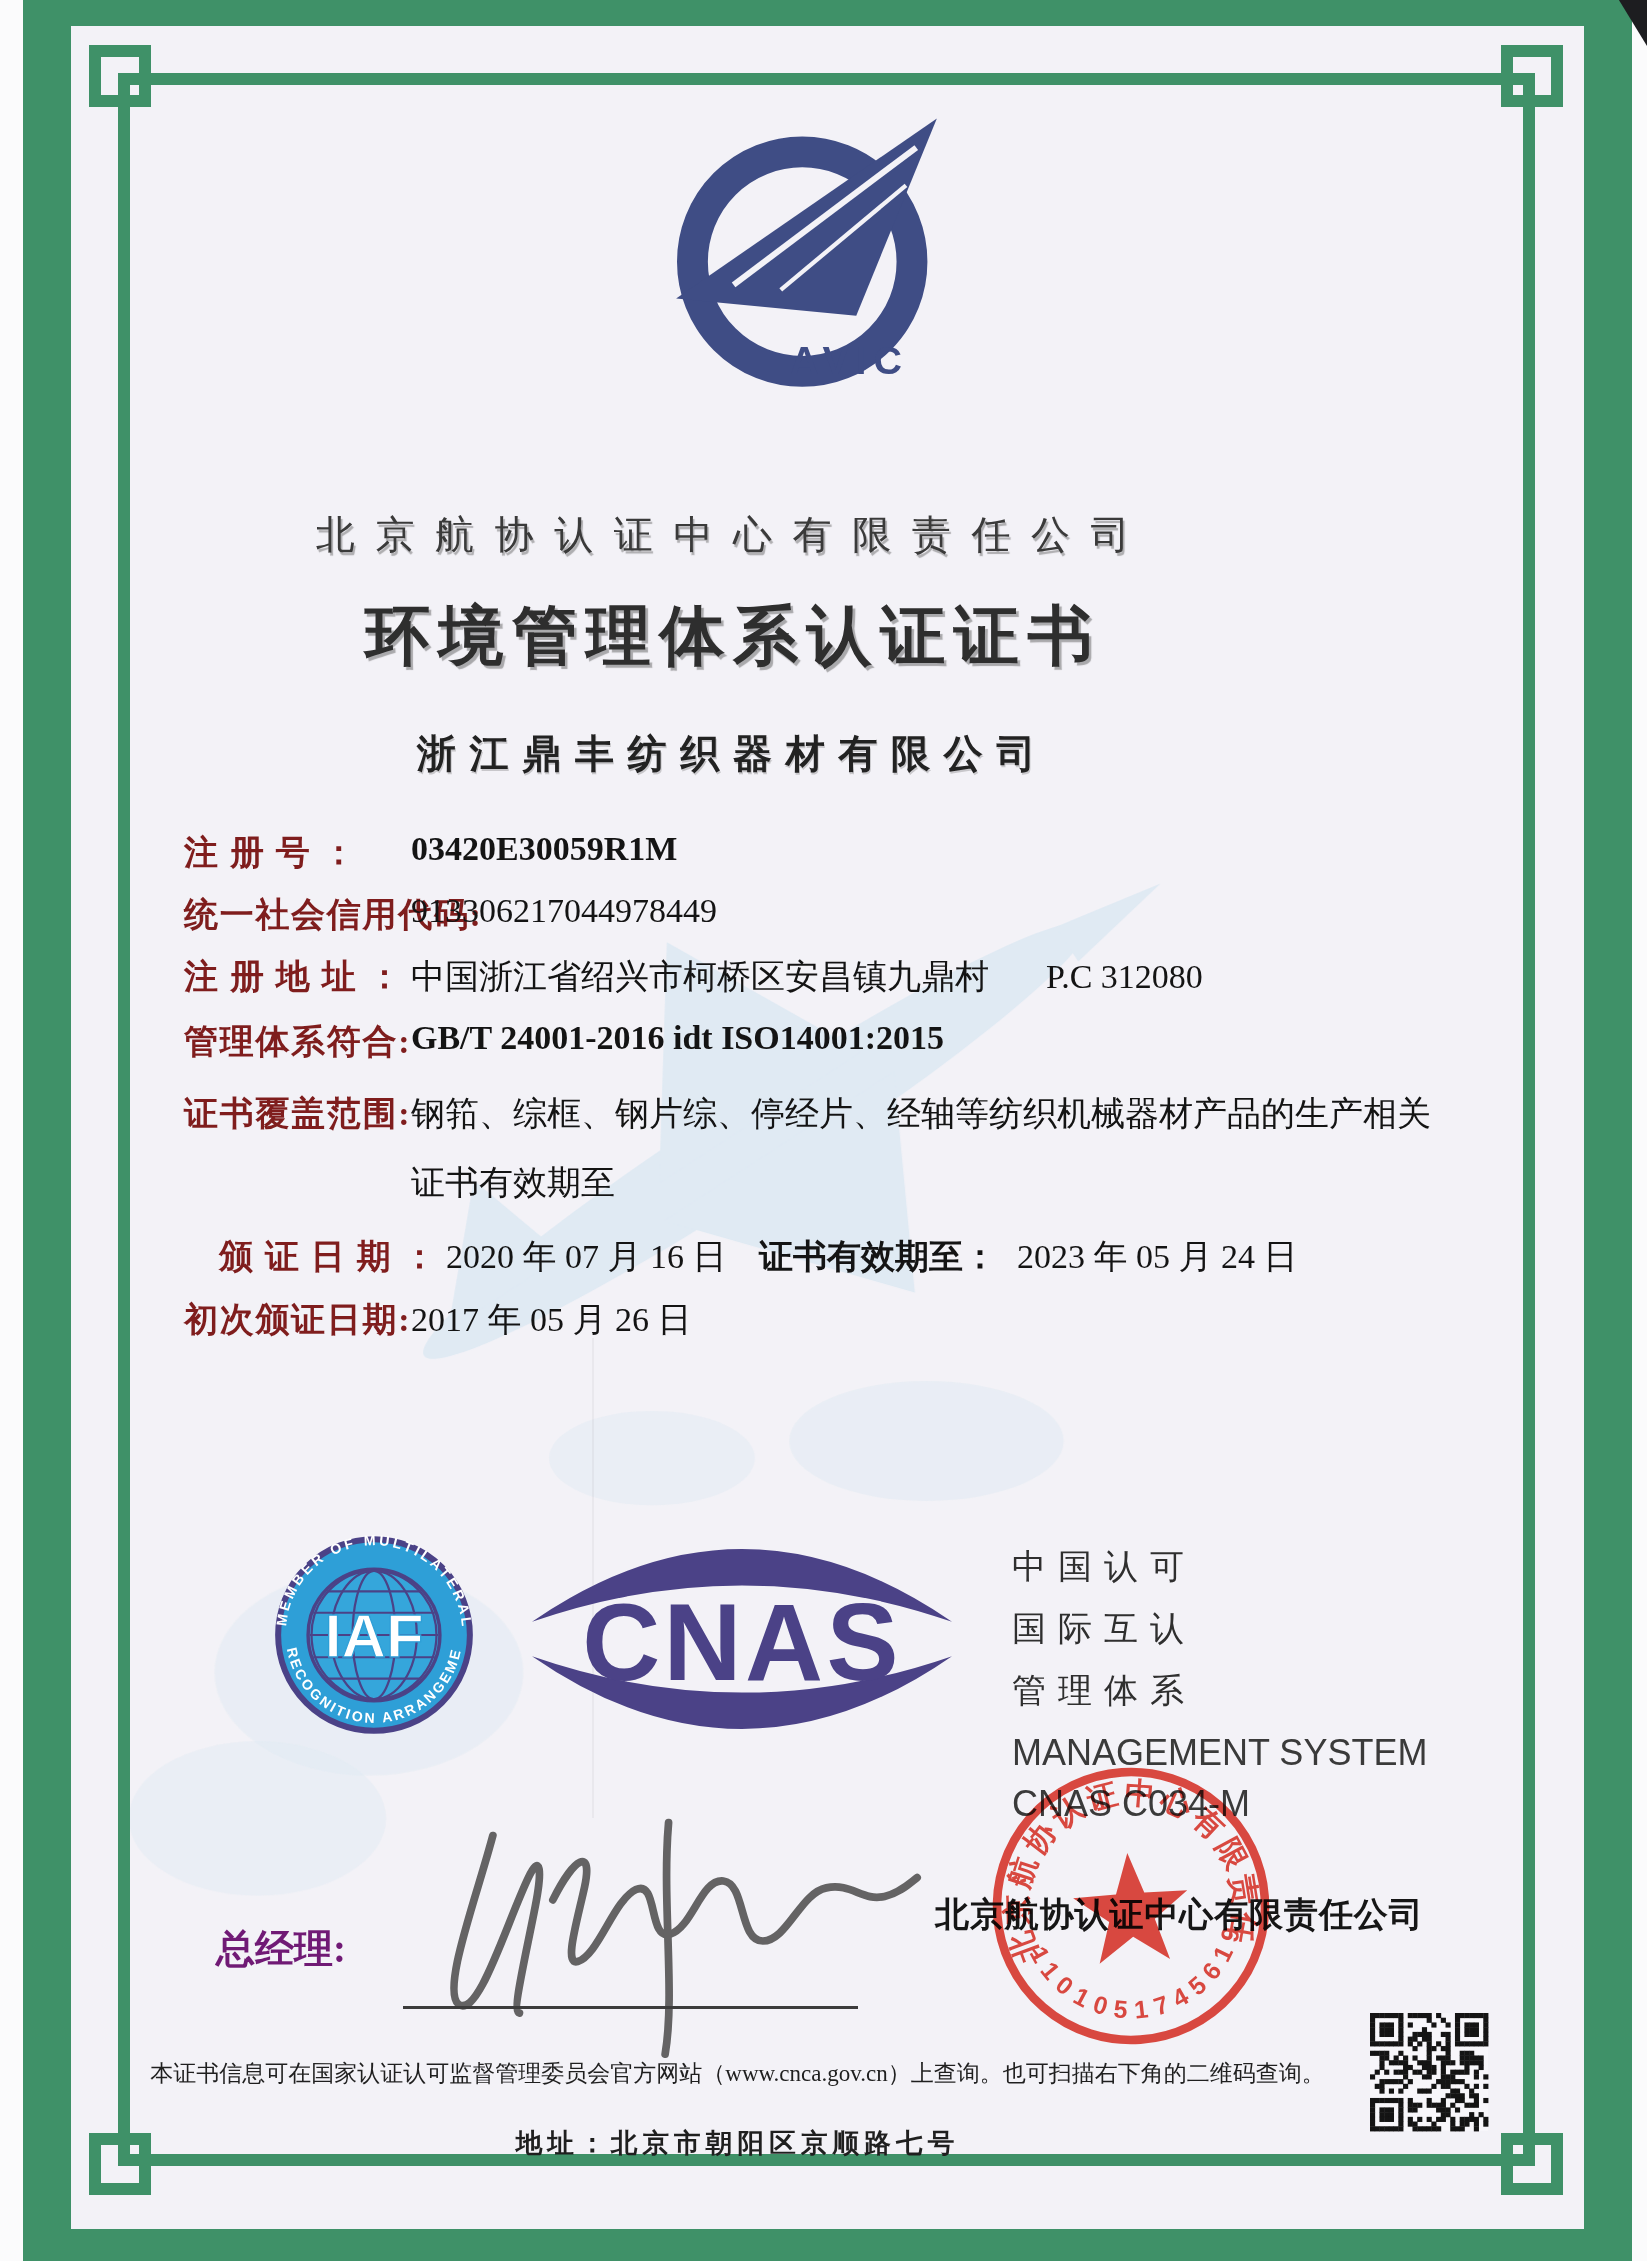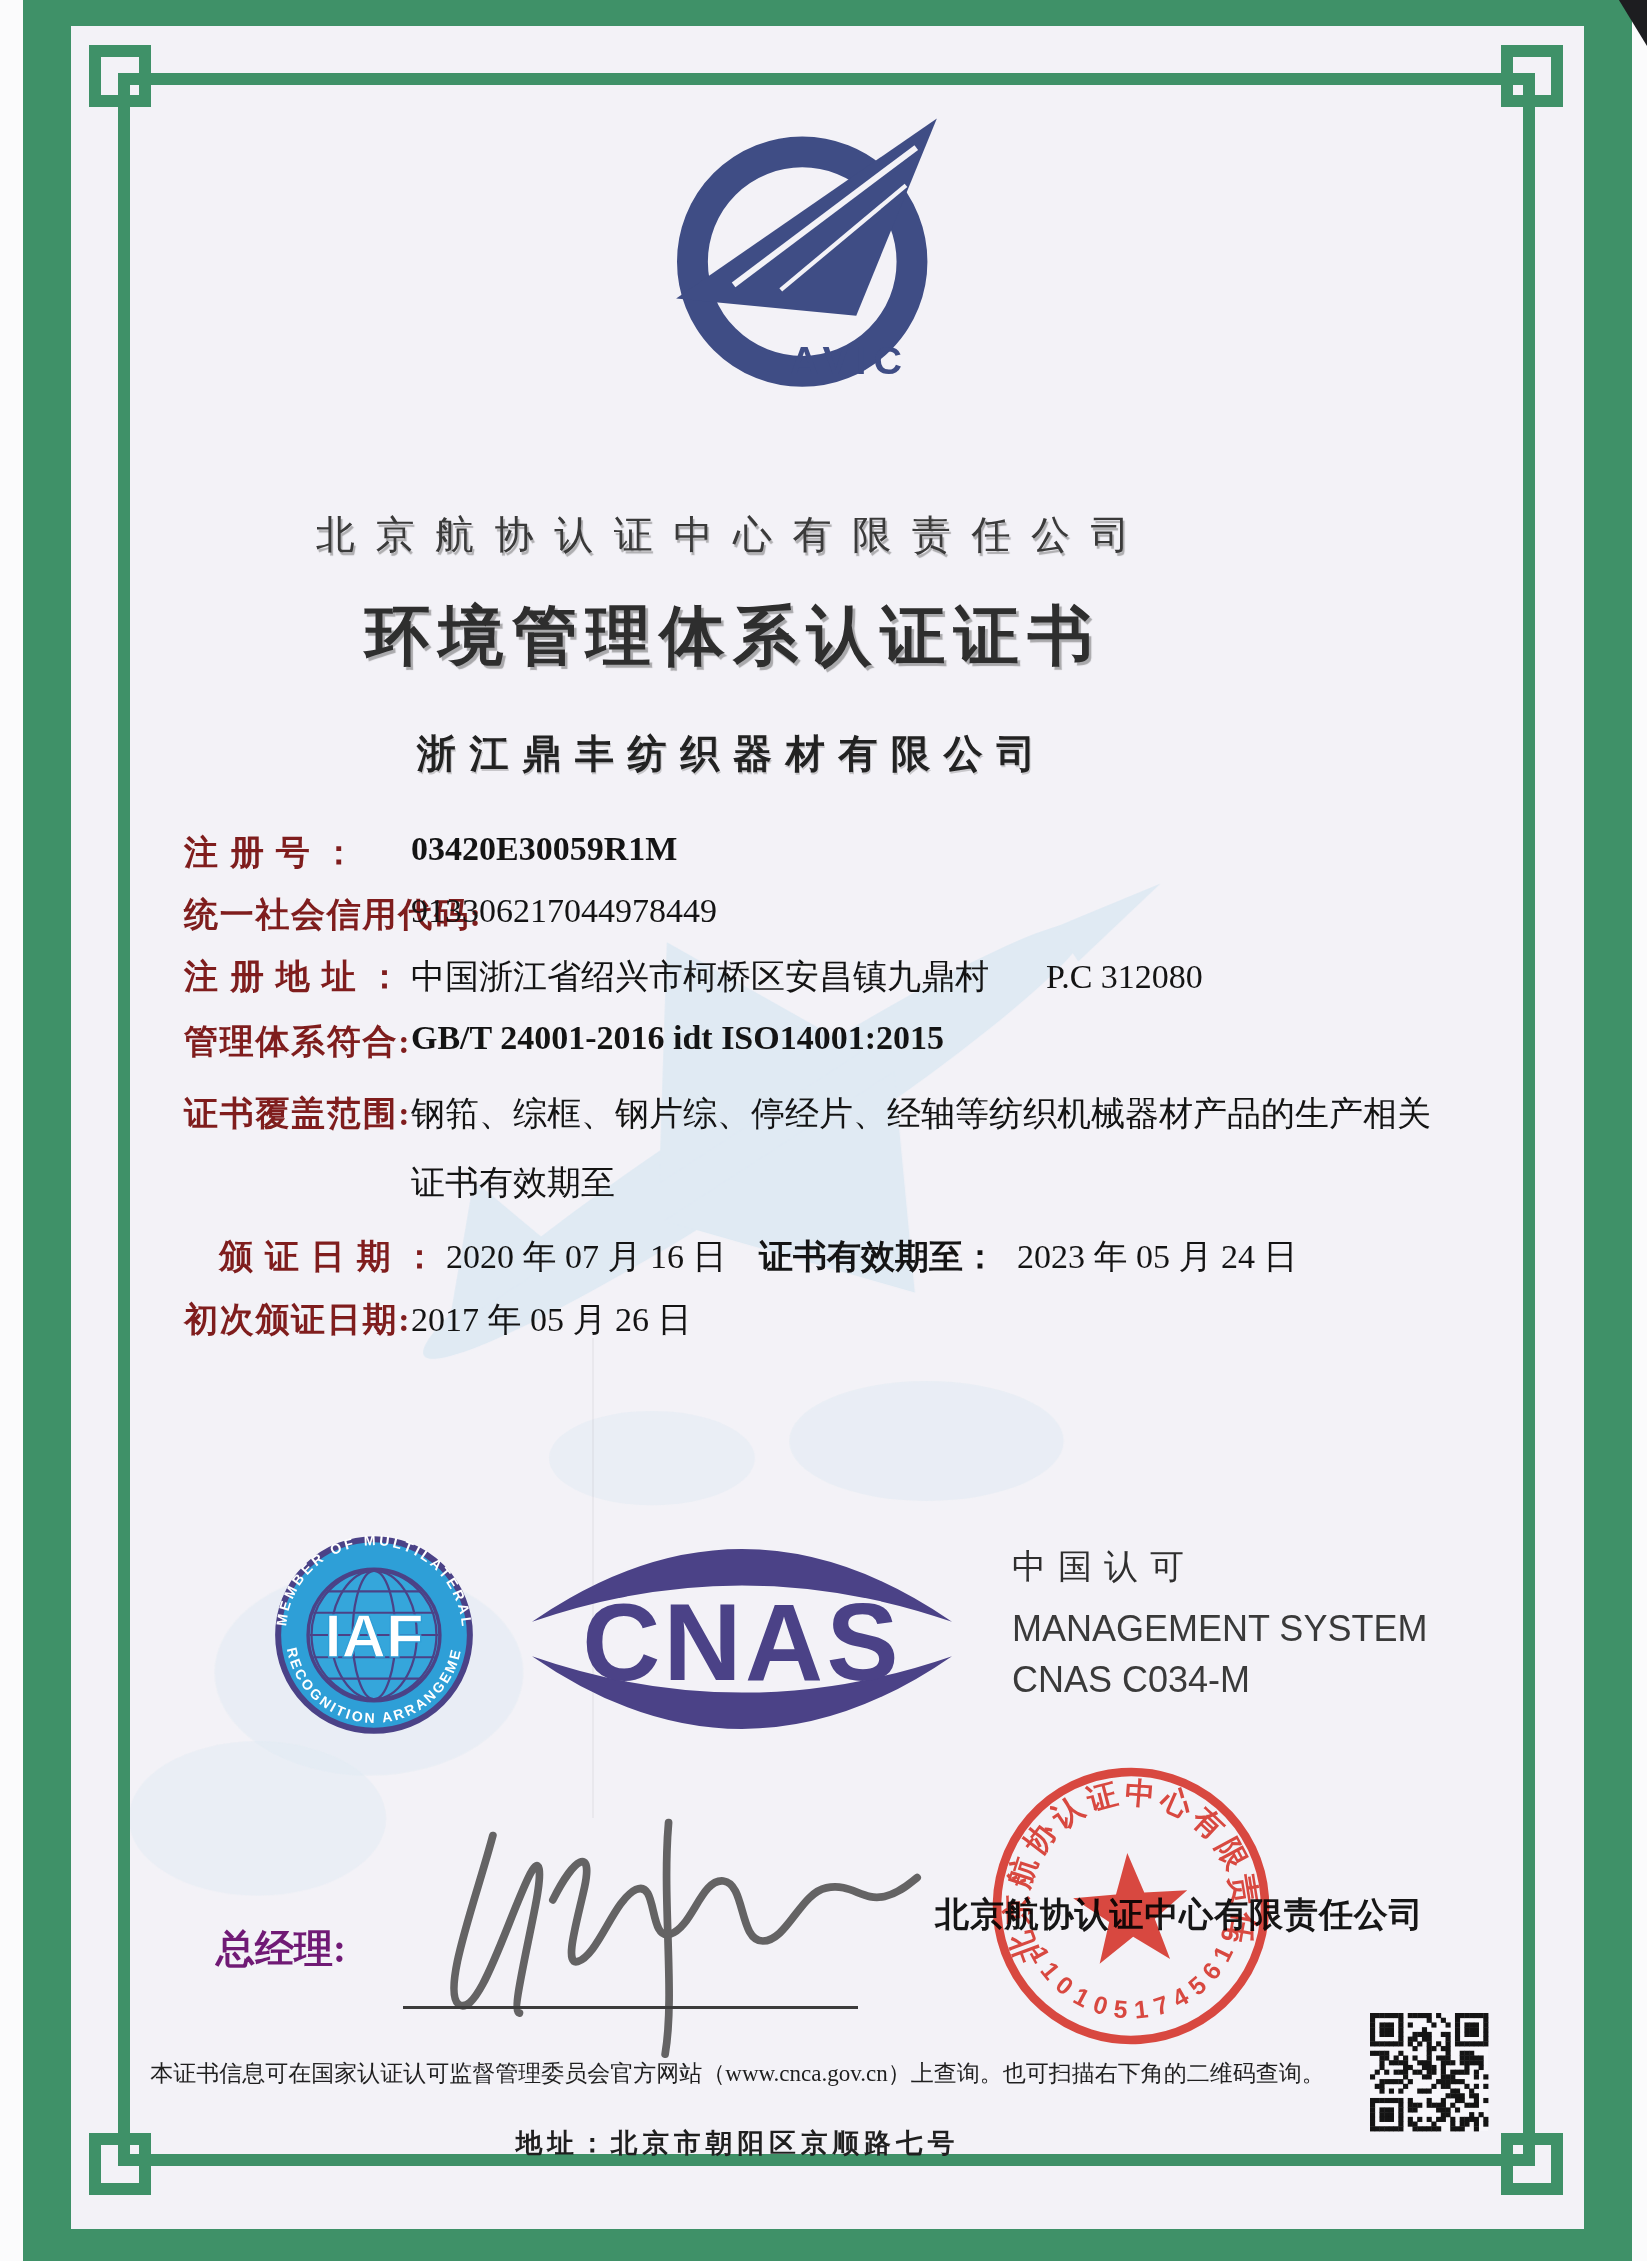--- a/index.html
+++ b/index.html
@@ -167,20 +167,22 @@
   </svg>
 
   <svg style="left:502px; top:1536px;" width="480" height="206" viewBox="0 0 560 240">
     <path d="M35,100 Q280,-70 525,100 Q280,15 35,100 Z" fill="var(--cnas-purple,#4b4287)"></path>
     <path d="M35,140 Q280,310 525,140 Q280,225 35,140 Z" fill="var(--cnas-purple,#4b4287)"></path>
     <text class="sans" x="280" y="165" font-size="126" font-weight="bold" text-anchor="middle" letter-spacing="4" fill="var(--cnas-purple,#4b4287)" transform="scale(1,1.02)">CNAS</text>
   </svg>
 
   <div class="accred">
     <div class="cn">中国认可</div>
+    <div class="cn">国际互认</div>
+    <div class="cn">管理体系</div>
     <div class="en">MANAGEMENT SYSTEM</div>
     <div class="en">CNAS C034-M</div>
   </div>
 
   <div class="gm-label">总经理:</div>
   <svg style="left:360px; top:1797px;" width="600" height="270" viewBox="0 0 700 315">
     <g fill="none" stroke="#4a4a4a" stroke-width="9" stroke-linecap="round" opacity="0.85">
       <path d="M155,45 C135,120 95,225 115,242 C138,258 170,150 196,95 C210,65 214,82 203,135 C190,200 178,250 186,252"></path>
       <path d="M225,120 C250,70 272,58 262,105 C252,150 238,196 254,192 C278,185 296,120 322,108 C348,96 336,168 362,160 C388,152 398,95 424,98 C450,101 442,168 470,168 C498,168 514,112 544,106 C574,100 586,122 612,116 C630,112 642,100 650,94"></path>
       <path d="M360,30 C352,120 368,230 356,300"></path>

